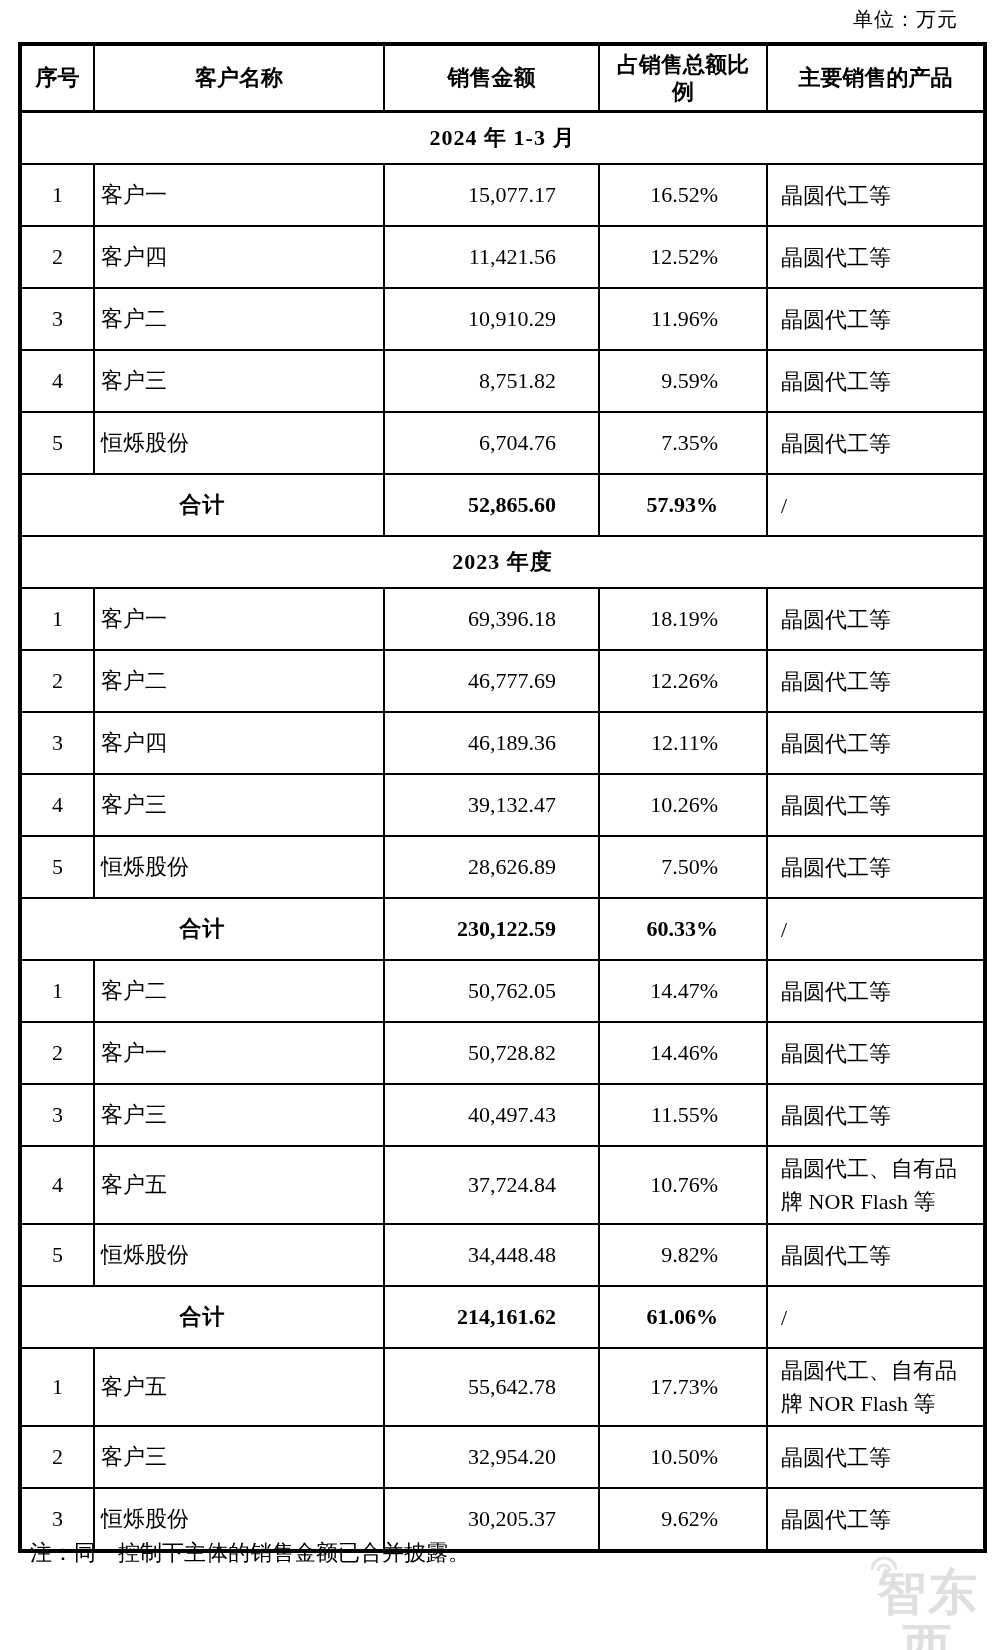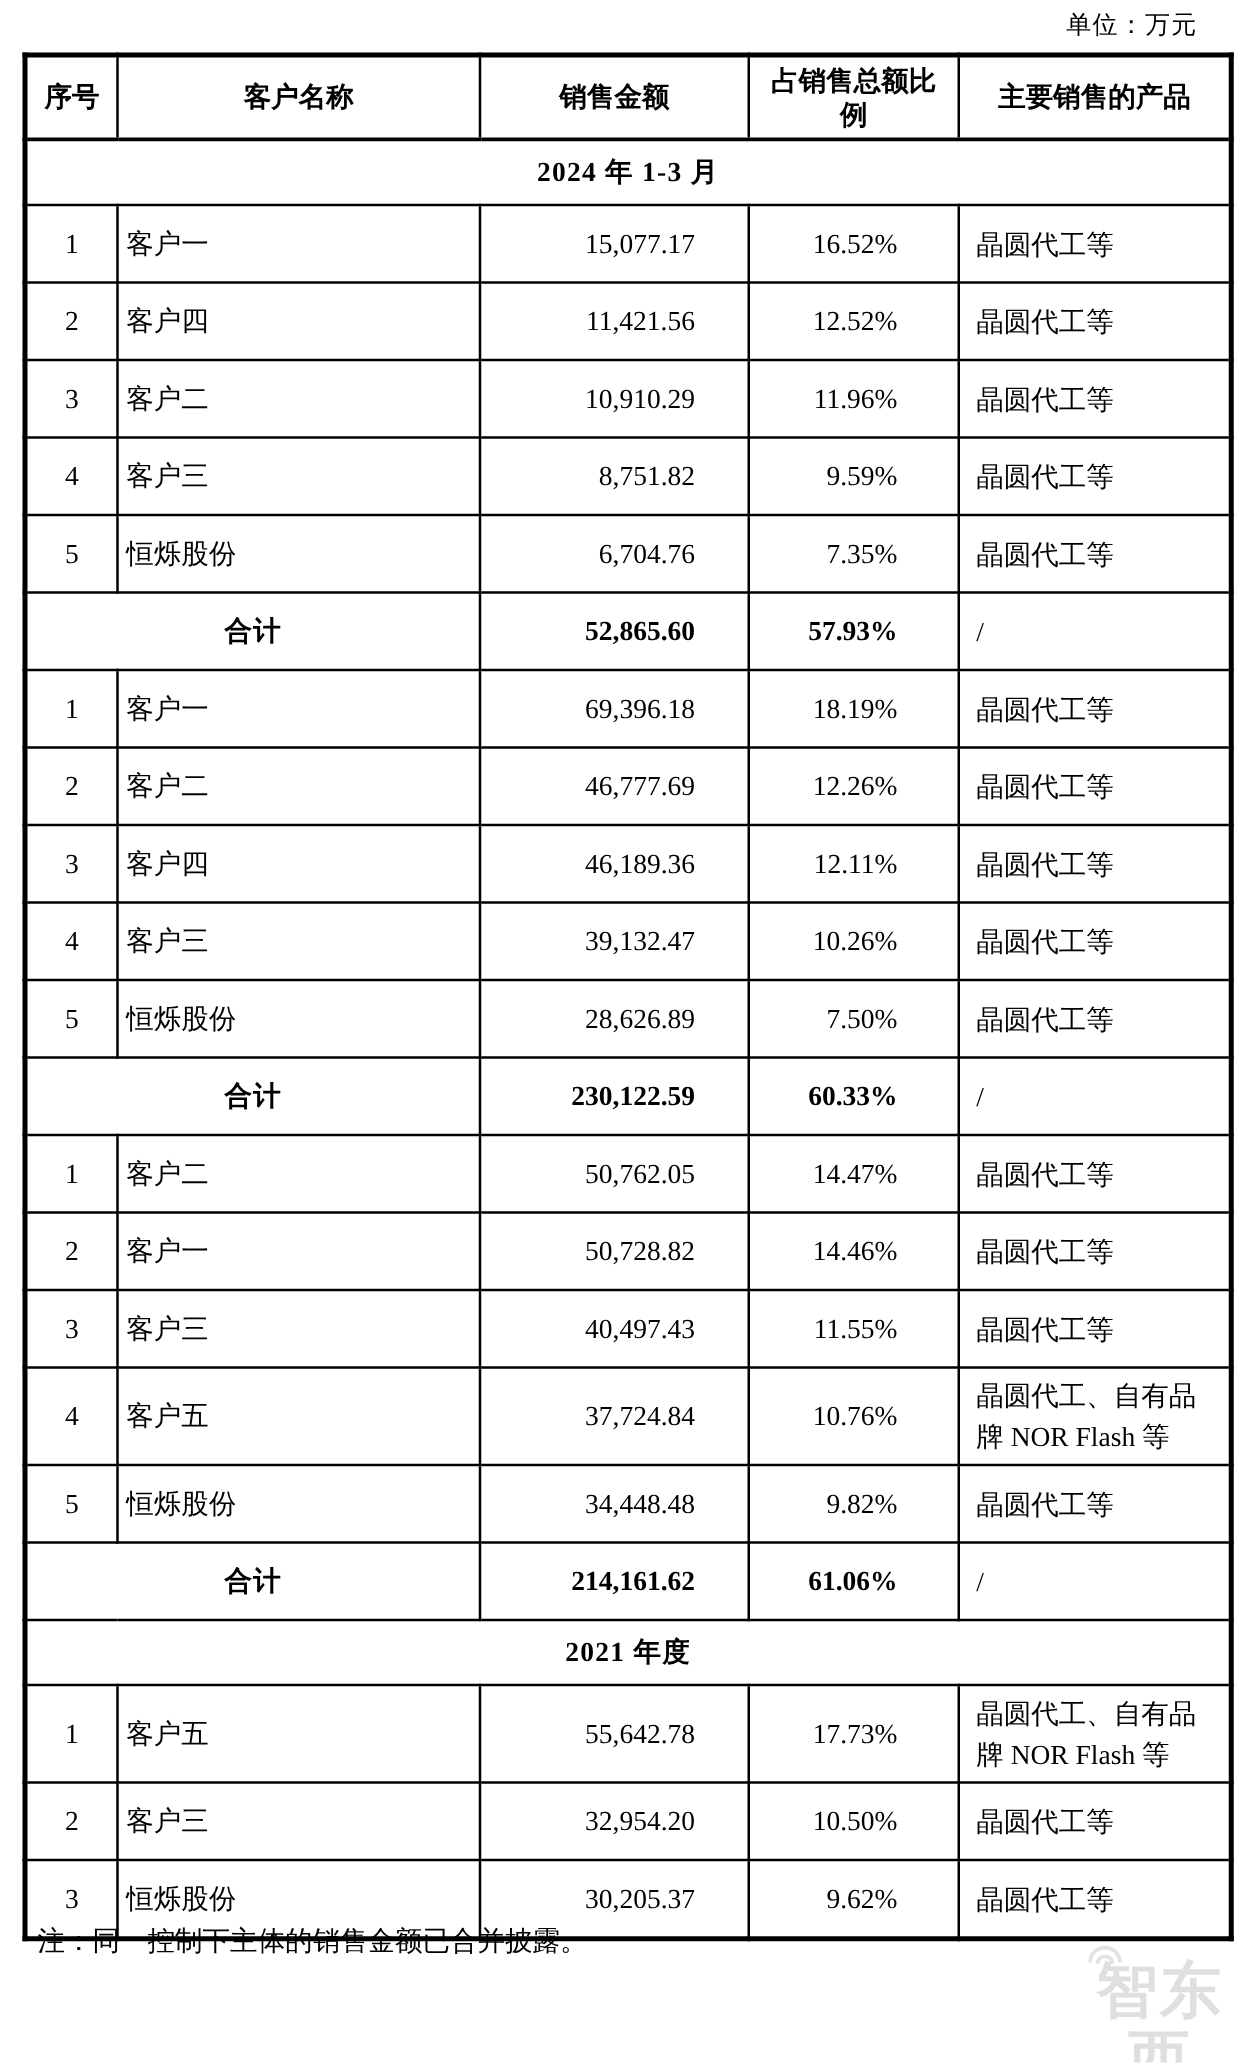--- a/index.html
+++ b/index.html
@@ -151,20 +151,23 @@
           <td class="cell-amount">6,704.76</td>
           <td class="cell-ratio">7.35%</td>
           <td class="cell-products">晶圆代工等</td>
         </tr>
         <tr class="total-row">
           <td class="total-label" colspan="2">合计</td>
           <td class="cell-amount">52,865.60</td>
           <td class="cell-ratio">57.93%</td>
           <td class="cell-products">/</td>
         </tr>
+        <tr>
+          <td class="section-title" colspan="5">2023 年度</td>
+        </tr>
         <tr class="data-row">
           <td class="cell-no">1</td>
           <td class="cell-customer">客户一</td>
           <td class="cell-amount">69,396.18</td>
           <td class="cell-ratio">18.19%</td>
           <td class="cell-products">晶圆代工等</td>
         </tr>
         <tr class="data-row">
           <td class="cell-no">2</td>
           <td class="cell-customer">客户二</td>
@@ -232,23 +235,20 @@
           <td class="cell-customer">恒烁股份</td>
           <td class="cell-amount">34,448.48</td>
           <td class="cell-ratio">9.82%</td>
           <td class="cell-products">晶圆代工等</td>
         </tr>
         <tr class="total-row">
           <td class="total-label" colspan="2">合计</td>
           <td class="cell-amount">214,161.62</td>
           <td class="cell-ratio">61.06%</td>
           <td class="cell-products">/</td>
-        </tr>
-        <tr>
-          <td class="section-title" colspan="5">2021 年度</td>
         </tr>
         <tr class="data-row">
           <td class="cell-no">1</td>
           <td class="cell-customer">客户五</td>
           <td class="cell-amount">55,642.78</td>
           <td class="cell-ratio">17.73%</td>
           <td class="cell-products">晶圆代工、自有品牌 NOR Flash 等</td>
         </tr>
         <tr class="data-row">
           <td class="cell-no">2</td>

